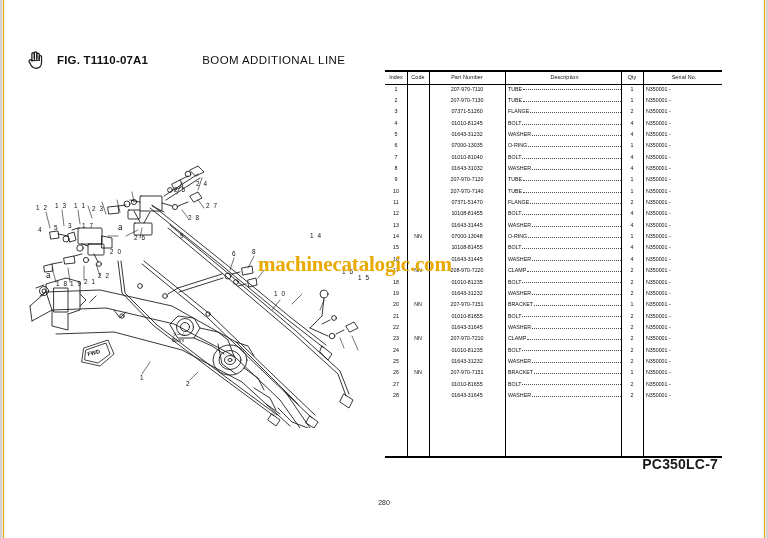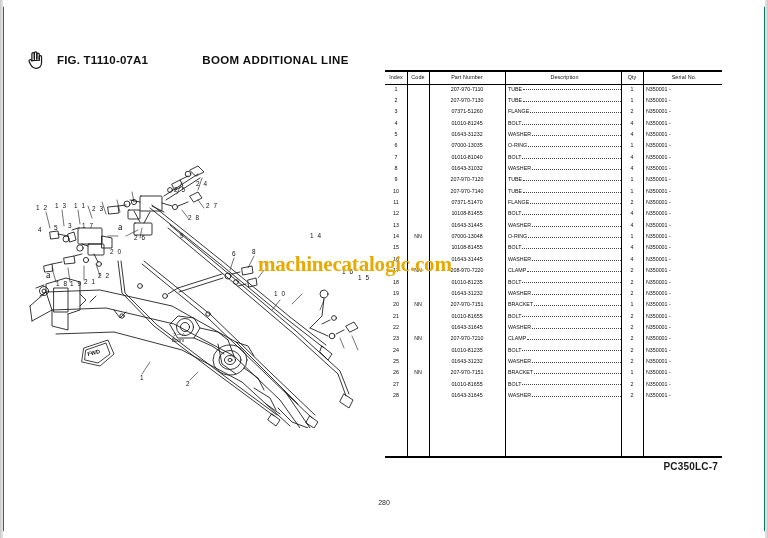--- a/index.html
+++ b/index.html
@@ -6,22 +6,21 @@
   html, body {
     margin: 0; padding: 0;
     width: 768px; height: 538px;
     background: #ffffff;
     font-family: "Liberation Sans", sans-serif;
     overflow: hidden;
   }
   #viewer {
     position: relative;
     width: 768px; height: 538px;
-    background: #0f766e;
-    border-radius: 17px;
+    background: #eab308;
   }
   
   .edge-strip {
     position: absolute; top: 0; bottom: 0;
     width: 3px;
     background: linear-gradient(to right,#c9c9c9,#e8e8e8);
   }
   .edge-strip.left  { left: 0; }
   .edge-strip.right { right: 0; background: linear-gradient(to left,#c9c9c9,#e8e8e8); }
 
@@ -37,21 +36,21 @@
     left: 22px; top: 50px;
     display: flex; align-items: center;
     white-space: nowrap;
   }
   .hand-icon { width: 18px; height: 20px; margin-right: 13px; display:block; }
   .fig-no {
     font-size: 11.5px; font-weight: bold; color: #101010;
     letter-spacing: .2px;
   }
   .fig-title {
-    font-size: 11.5px; font-weight: bold; color: #101010;
+    font-size: 11.5px; font-weight: normal; color: #101010;
     margin-left: 54px; letter-spacing: .4px;
   }
 
   
   .diagram {
     position: absolute;
     left: 18px; top: 78px;
     width: 350px; height: 350px;
   }
   .diagram svg { display:block; width:100%; height:100%; }
@@ -100,21 +99,21 @@
 
   .desc-inner { display:flex; align-items:flex-end; width:100%; }
   .desc-txt { white-space:nowrap; }
   .dots {
     flex:1 1 auto; margin-left:1px; margin-bottom:1.2px;
     border-bottom:0.7px dotted #4a4a4a; height:1px;
   }
 
   .model {
     position:absolute; right:4px; bottom:-14px;
-    font-size:10px; font-weight:bold; color:#1a1a1a; letter-spacing:.2px;padding-left:25px;
+    font-size:14px; font-weight:bold; color:#1a1a1a; letter-spacing:.2px;padding-left:25px;
   }
 
   .pageno {
     position:absolute; left:0; right:0; bottom:32px;
     text-align:center; font-size:7px; color:#2a2a2a;
   }
 
   
   .watermark {
     position:absolute;

